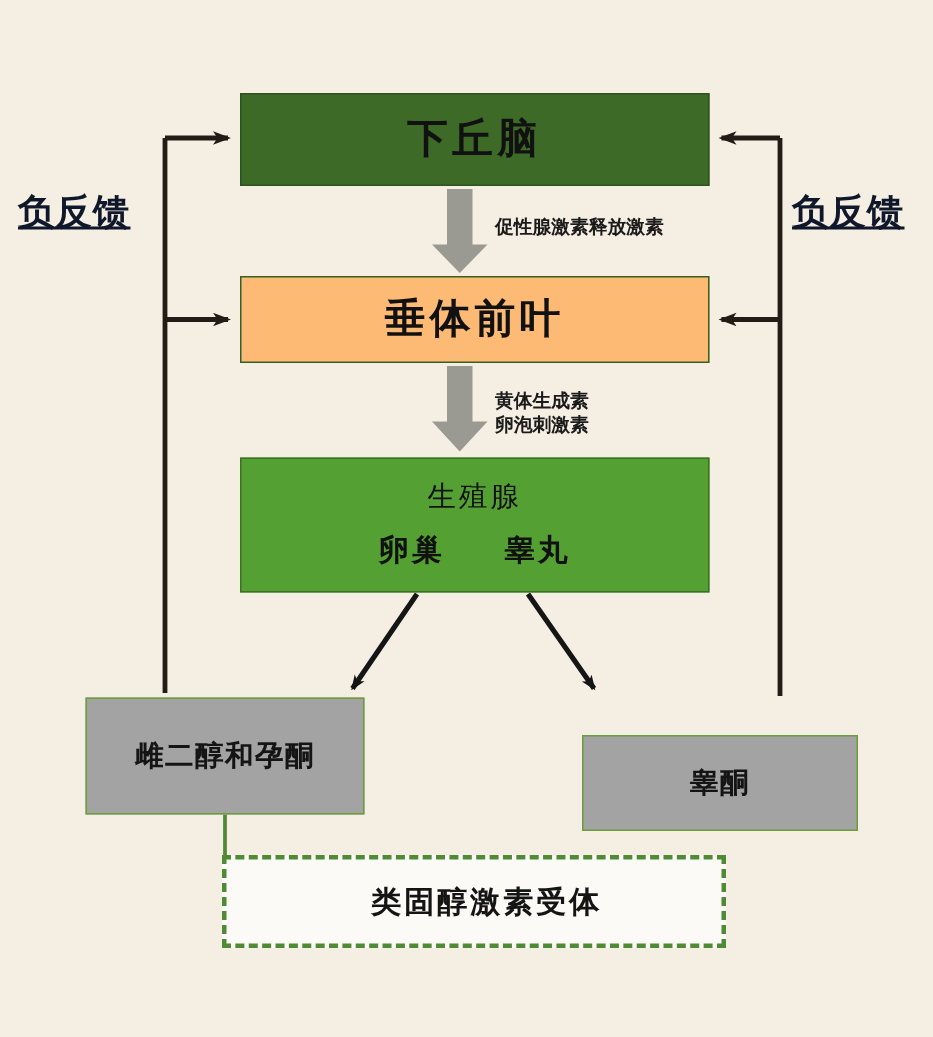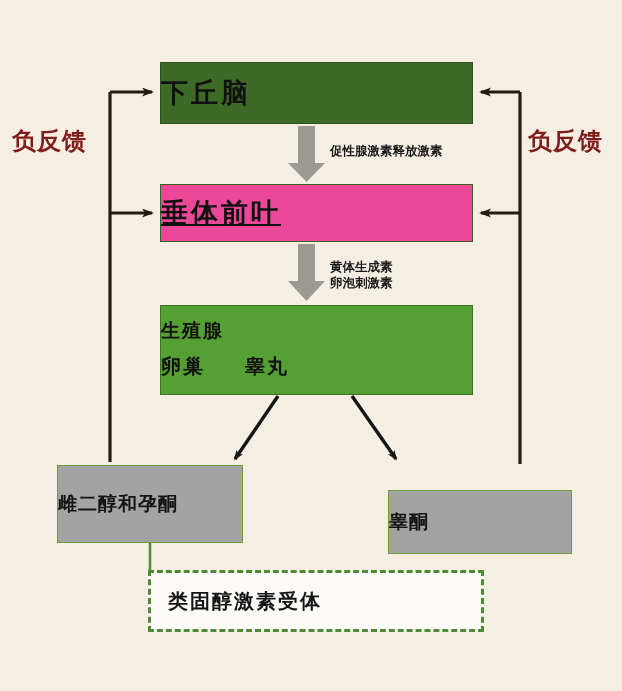--- a/index.html
+++ b/index.html
@@ -23,34 +23,33 @@
     left: 0;
     top: 0;
     width: 622px;
     height: 691px;
   }
   .node {
     position: absolute;
     box-sizing: border-box;
     display: flex;
     flex-direction: column;
-    align-items: flex-start;
+    align-items: center;
     justify-content: center;
     text-align: center;
   }
   .node-dark {
     background: #3d6b27;
     border: 1px solid #2f5320;
     color: #111111;
   }
   .node-mid {
-    background: #ec4899;
+    background: #fdba74;
     border: 1px solid #356020;
     color: #111111;
-    text-decoration: underline;
   }
   .node-gonad {
     background: #55a033;
     border: 1px solid #3b7322;
     color: #111111;
   }
   .node-light {
     background: #a3a3a3;
     border: 1px solid #6d9c3a;
     color: #141414;
@@ -81,21 +80,21 @@
     left: 148px; top: 570px; width: 336px; height: 62px; padding-left: 17px;
   }
   .title-text {
     font-size: 27px;
     font-weight: 700;
     letter-spacing: 3px;
     line-height: 1.1;
   }
   .gonad-title {
     font-size: 19px;
-    font-weight: 700;
+    font-weight: 400;
     letter-spacing: 2px;
   }
   .gonad-sub-row {
     display: flex;
     justify-content: center;
     gap: 40px;
     margin-top: 9px;
   }
   .gonad-sub {
     font-size: 20px;
@@ -118,25 +117,26 @@
     font-size: 12.5px;
     font-weight: 700;
     letter-spacing: 0px;
     line-height: 1.28;
     white-space: nowrap;
   }
   #label-gnrh { left: 330px; top: 143px; }
   #label-gonadotropins { left: 330px; top: 259px; }
   .feedback-label {
     position: absolute;
-    color: #7f1d1d;
+    color: #0f172a;
     font-size: 24px;
     font-weight: 700;
     letter-spacing: 1px;
     white-space: nowrap;
+    text-decoration: underline;
   }
   #feedback-left { left: 12px; top: 125px; }
   #feedback-right { left: 528px; top: 125px; }
 </style>
 </head>
 <body>
 
 <div id="diagram">
 
   <svg class="svg-layer" viewBox="0 0 622 691" xmlns="http://www.w3.org/2000/svg">

